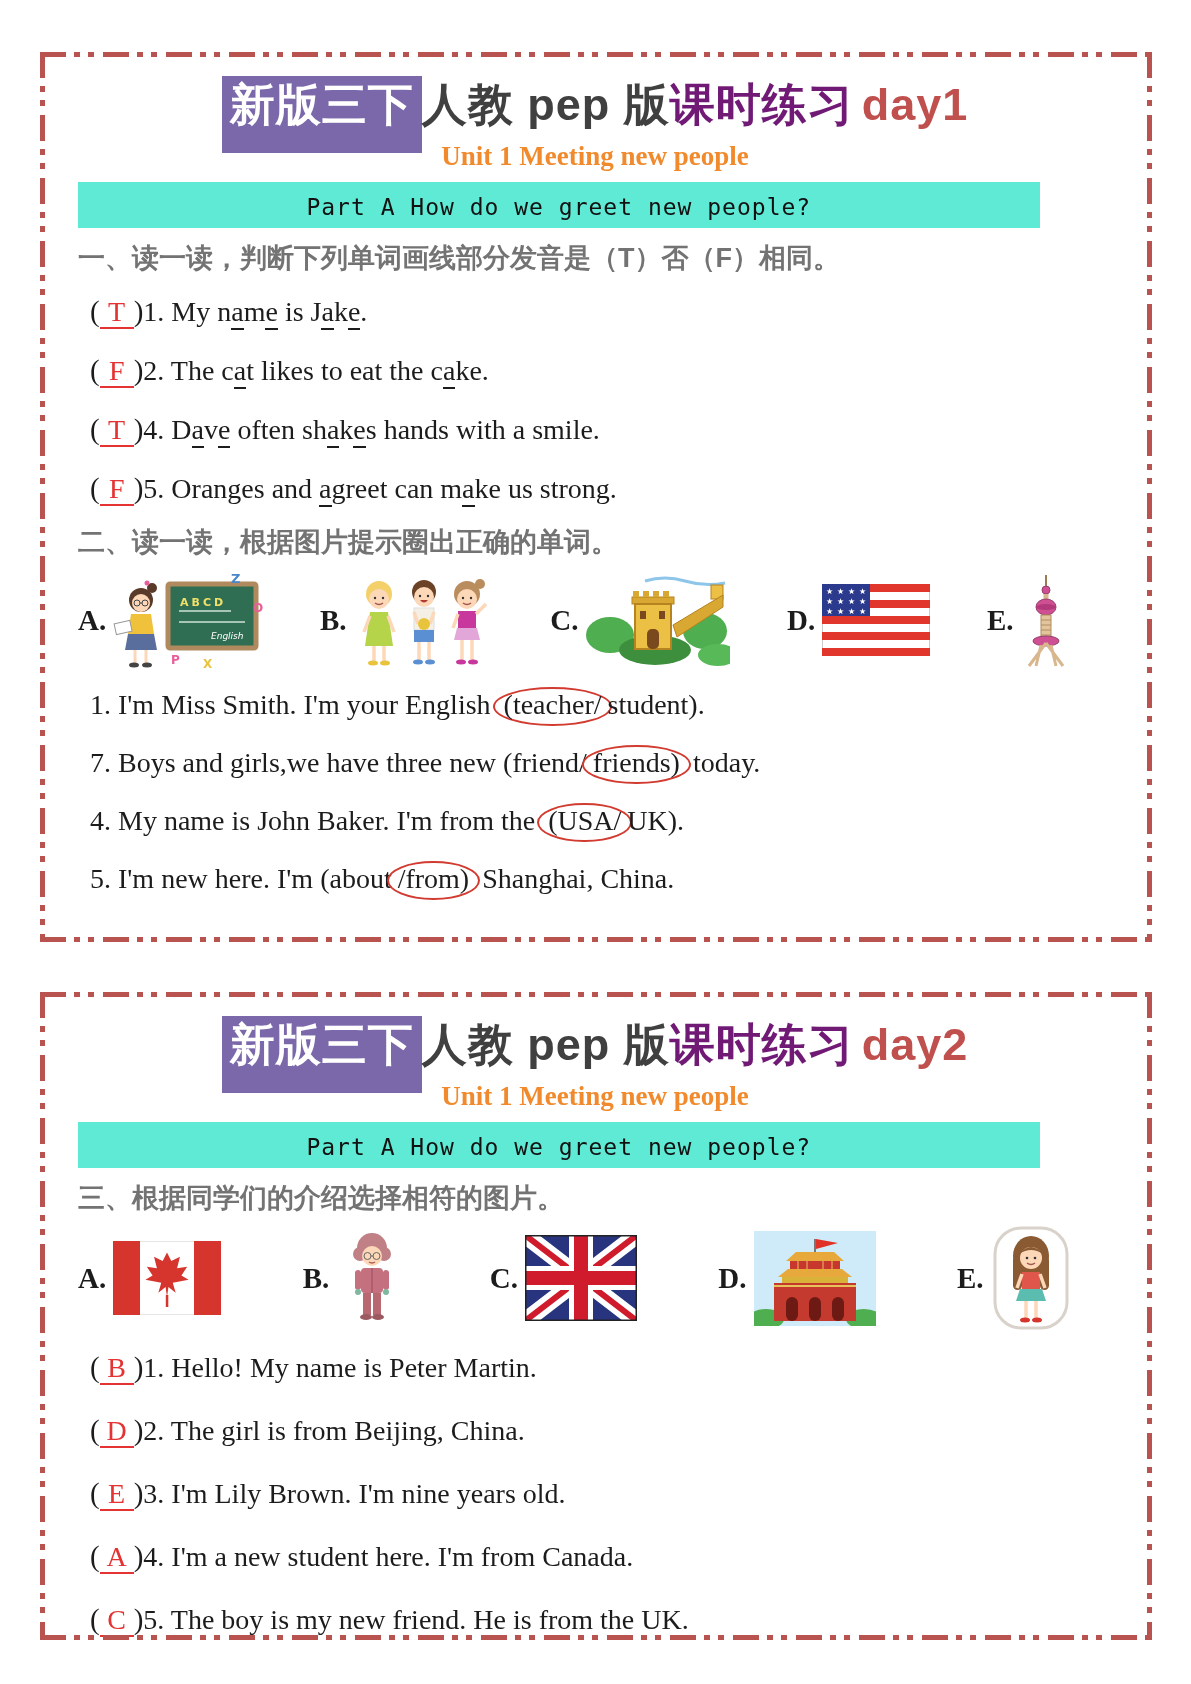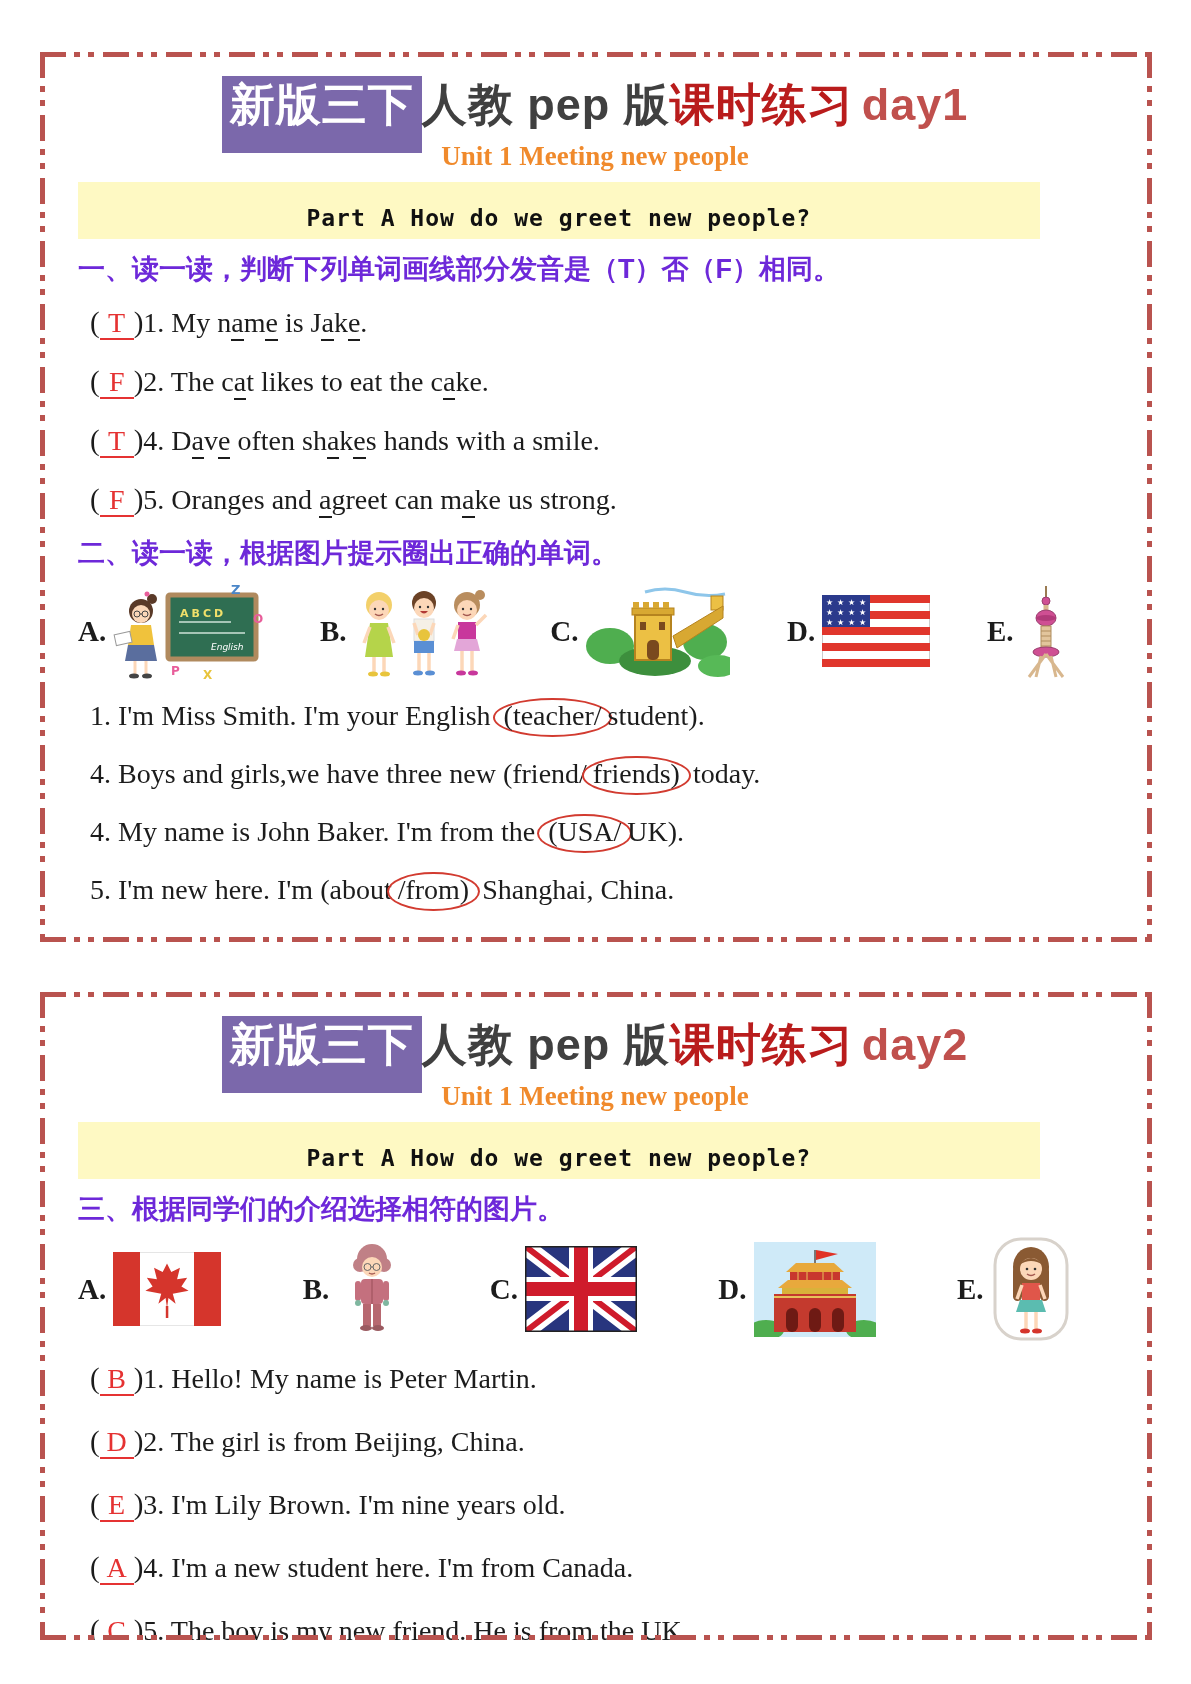--- a/index.html
+++ b/index.html
@@ -18,29 +18,29 @@
     background:repeating-linear-gradient(to right,#b9534f 0 26px,transparent 26px 34px,#b9534f 34px 40px,transparent 40px 48px,#b9534f 48px 54px,transparent 54px 63px);}
   .b-top{top:0;} .b-bottom{bottom:0;}
   .b-left,.b-right{position:absolute;top:0;bottom:0;width:5px;
     background:repeating-linear-gradient(to bottom,#b9534f 0 26px,transparent 26px 34px,#b9534f 34px 40px,transparent 40px 48px,#b9534f 48px 54px,transparent 54px 63px);}
   .b-left{left:0;} .b-right{right:0;}
 
   .title{text-align:center;font-family:"Liberation Sans",sans-serif;font-weight:bold;
     font-size:45px;line-height:1.2;letter-spacing:1px;margin-top:4px;}
   .t-badge{background:#7b68ab;color:#ffffff;padding:3px 8px 23px;}
   .t-blue{color:#404040;}
-  .t-red{color:#b91c1c;text-align:center;}
+  .t-red{color:#701a75;text-align:center;}
   .t-day{color:#c0504d;margin-left:8px;}
 
   .subtitle{text-align:center;color:#f08a2c;font-weight:bold;font-size:27px;margin-top:9px;
     font-family:"Liberation Serif",serif;}
-  .banner{background:#fef9c3;margin-top:10px;width:93%;text-align:center;
-    font-family:"DejaVu Sans Mono",monospace;font-weight:bold;font-size:23px;
-    letter-spacing:1px;padding:23px 0 8px;color:#111;}
-  .ex-heading{color:#6d28d9;font-weight:bold;font-size:27px;
+  .banner{background:#5eead4;margin-top:10px;width:93%;text-align:center;
+    font-family:"DejaVu Sans Mono",monospace;font-weight:normal;font-size:23px;
+    letter-spacing:1px;padding:12px 0 8px;color:#111;}
+  .ex-heading{color:#737373;font-weight:bold;font-size:27px;
     font-family:"Liberation Sans",sans-serif;margin:12px 0 6px;}
 
   .q{font-size:28px;margin:12px;line-height:46px;white-space:nowrap;}
   #box2 .q{line-height:50px;}
   .paren{font-size:29px;}
   .ans{display:inline-block;min-width:34px;text-align:center;color:#e53232;
     border-bottom:2.5px solid #e53232;line-height:1.02;}
   .seg-p{}
   .seg-u{border-bottom:2.2px solid #1c1c1c;padding-bottom:1px;}
   .seg-c{display:inline-block;border:2.5px solid #d23b30;border-radius:50%;
@@ -210,21 +210,21 @@
         <line x1="20" y1="52" x2="30" y2="52" stroke="#b08d5e"></line>
         <line x1="20" y1="57" x2="30" y2="57" stroke="#b08d5e"></line>
         <line x1="20" y1="62" x2="30" y2="62" stroke="#b08d5e"></line>
         <ellipse cx="25" cy="68" rx="13" ry="5" fill="#cf4f93" stroke="#9a3f6f"></ellipse>
         <path d="M25,70 L8,93 M25,70 L42,93 M20,72 L15,93 M30,72 L35,93" stroke="#d8b78e" stroke-width="3" fill="none"></path>
       </svg>
     </div>
   </div>
 
   <p class="q"><span><span class="seg-p">1. I'm Miss Smith. I'm your English </span><span class="seg-c">(teacher/</span><span class="seg-p">student).</span></span></p>
-  <p class="q"><span><span class="seg-p">4. Boys and girls,we have three new (friend/</span><span class="seg-c">friends)</span><span class="seg-p"> today.</span></span></p>
+  <p class="q"><span><span class="seg-p">7. Boys and girls,we have three new (friend/</span><span class="seg-c">friends)</span><span class="seg-p"> today.</span></span></p>
   <p class="q"><span><span class="seg-p">4. My name is John Baker. I'm from the </span><span class="seg-c">(USA/</span><span class="seg-p">UK).</span></span></p>
   <p class="q"><span><span class="seg-p">5. I'm new here. I'm (about</span><span class="seg-c">/from)</span><span class="seg-p"> Shanghai, China.</span></span></p>
 </div>
 
 <div class="box" id="box2">
   <div class="b-top"></div>
   <div class="b-bottom"></div>
   <div class="b-left"></div>
   <div class="b-right"></div>
 

